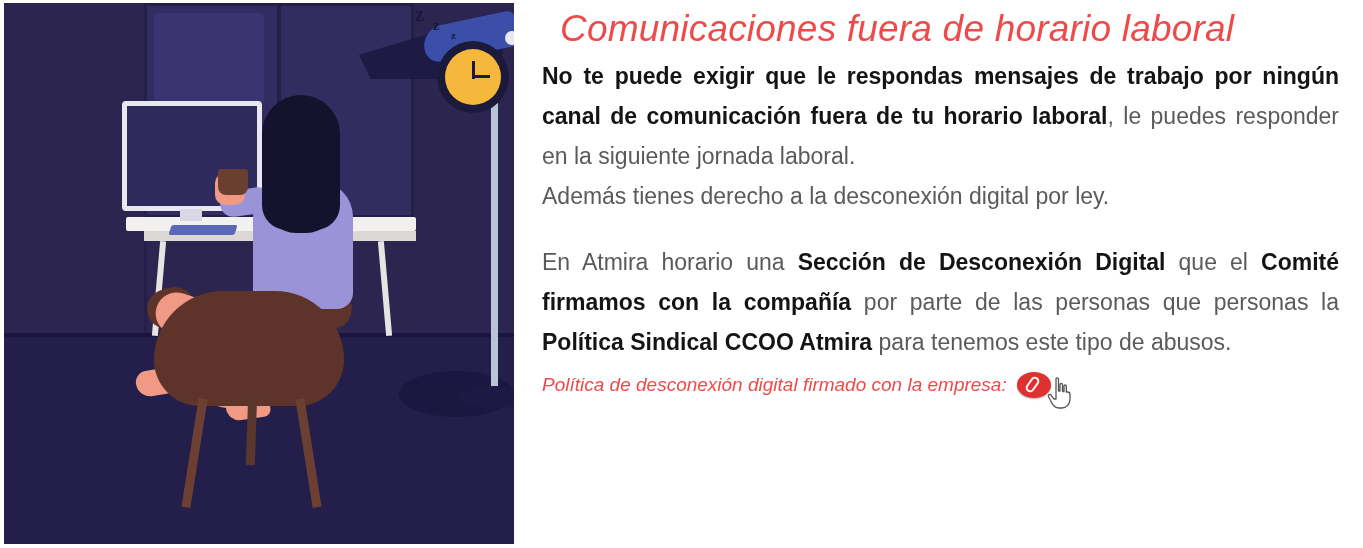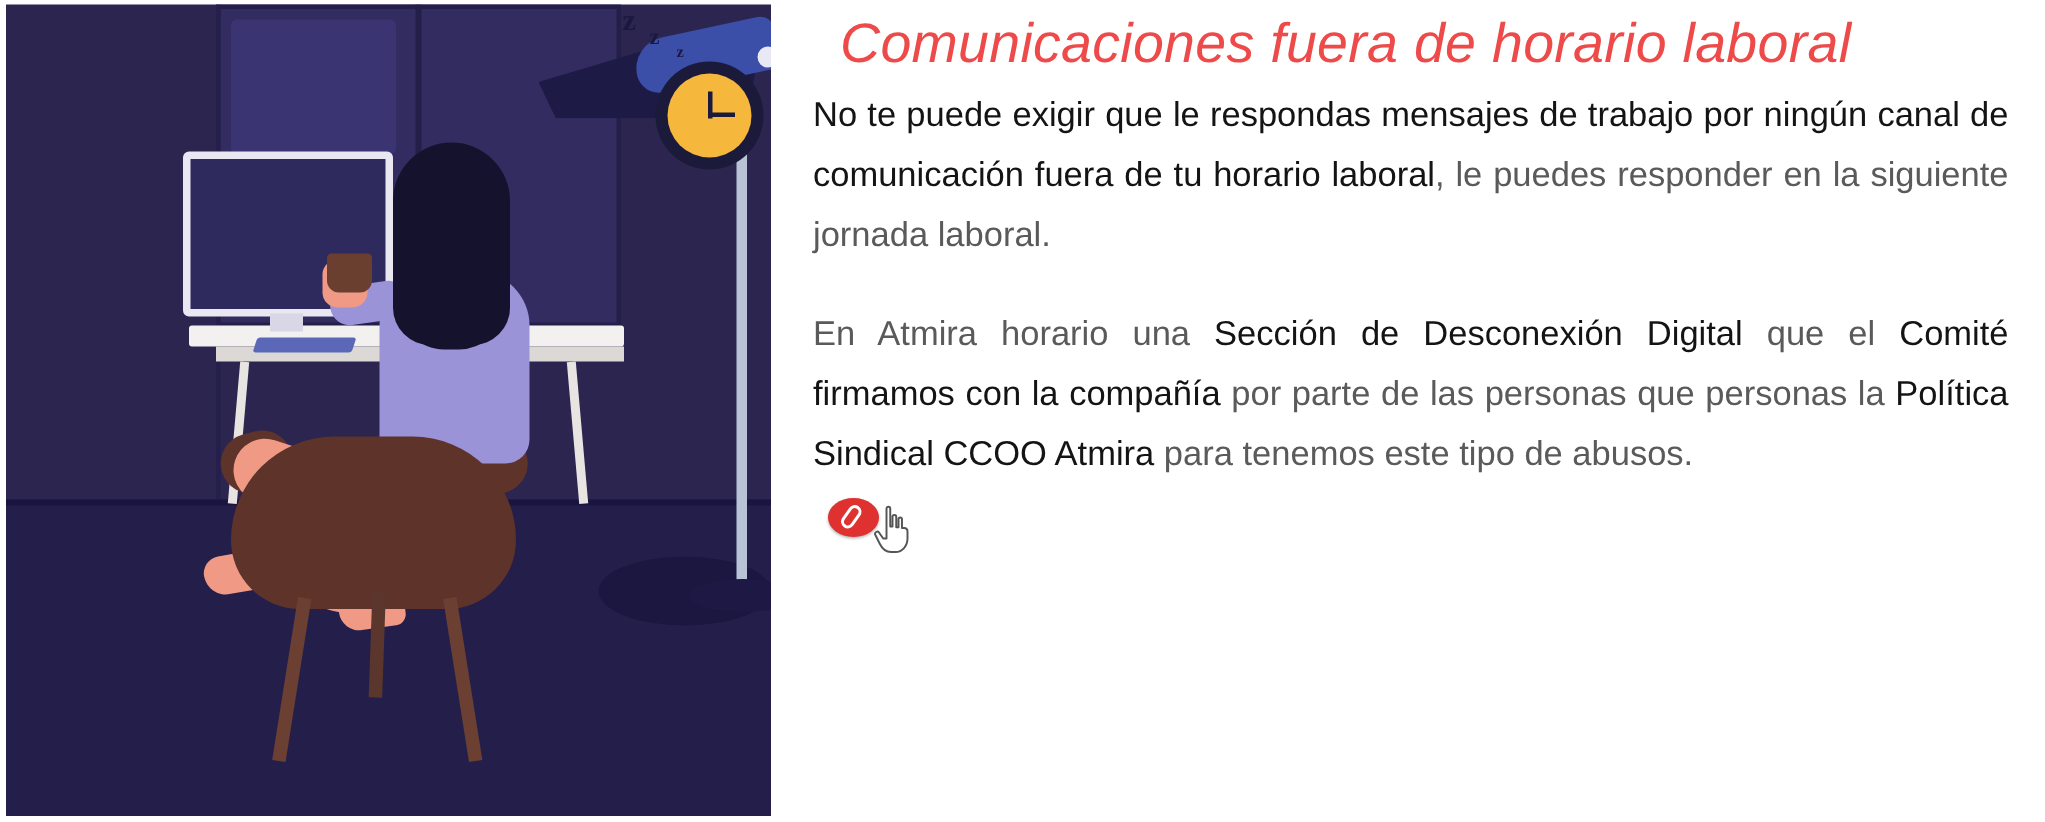--- a/index.html
+++ b/index.html
@@ -298,21 +298,21 @@
     font-style: italic;
   }
   .para {
     color: #5a5a5a;
     font-size: 23px;
     line-height: 40px;
     text-align: justify;
     margin: 0;
     padding-right: 8px;
   }
-  .para b { color: #141414; font-weight: normal; }
+  .para b { color: #141414; font-weight: bold; }
   .para.first { margin-top: 2px; }
   .gap { height: 26px; }
   .footnote {
     color: #ee4a4a;
     font-size: 19px;
     font-style: italic;
     margin-top: 6px;
     display: flex;
     align-items: center;
   }
@@ -401,28 +401,32 @@
     <div class="ill-z z3">z</div>
   </div>
 
   <div class="content">
     <h1 class="title">Comunicaciones fuera de horario laboral</h1>
 
     <p class="para first">
       <b>No te puede exigir que le respondas mensajes de trabajo  por ningún canal de comunicación fuera de tu horario laboral</b><span>, le puedes responder en la siguiente jornada laboral.</span>
     </p>
 
+    <p class="para">
+      <span>Además tienes derecho a la desconexión digital por ley.</span>
+    </p>
 
     <div class="gap"></div>
 
     <p class="para">
       <span>En Atmira horario una </span><b>Sección de Desconexión Digital</b><span> que   el </span><b>Comité firmamos con la compañía</b><span> por parte de las personas que personas la </span><b>Política Sindical CCOO Atmira</b><span> para tenemos este tipo de abusos.</span>
     </p>
 
     <div class="footnote">
+      <span>Política de desconexión digital firmado con la empresa:</span>
       <span class="clip-badge"></span>
       <svg class="cursor-hand" viewBox="0 0 30 34">
         <path d="M11 3 C11 1.5 13.5 1.5 13.5 3 L13.5 15 L15 15 L15 8.5 C15 7 17.5 7 17.5 8.5 L17.5 15.5 L19 15.5 L19 10 C19 8.6 21.3 8.6 21.3 10 L21.3 16 L22.7 16 C24 16 25 17 25 18.4 L25 23 C25 28 21.5 32 17 32 L14 32 C10.5 32 8 29.5 6.5 26.5 L3.5 20.5 C2.8 19 5 17.6 6 19 L8.8 23 L11 23 Z" fill="#ffffff" stroke="#555555" stroke-width="1.3" stroke-linejoin="round"></path>
       </svg>
     </div>
   </div>
 
 </div>
 
 </body></html>

